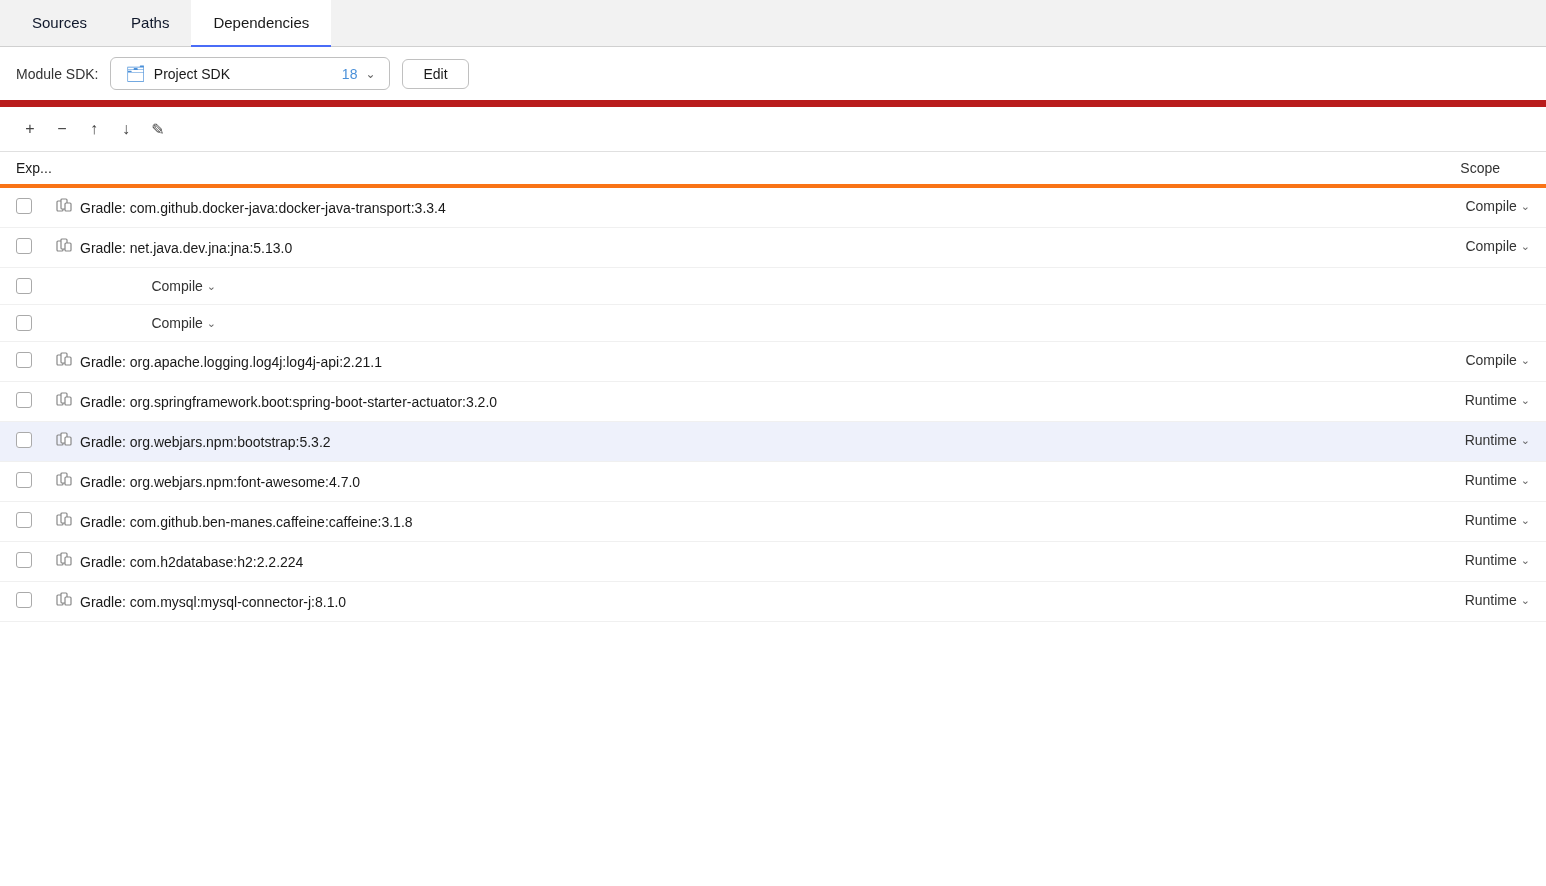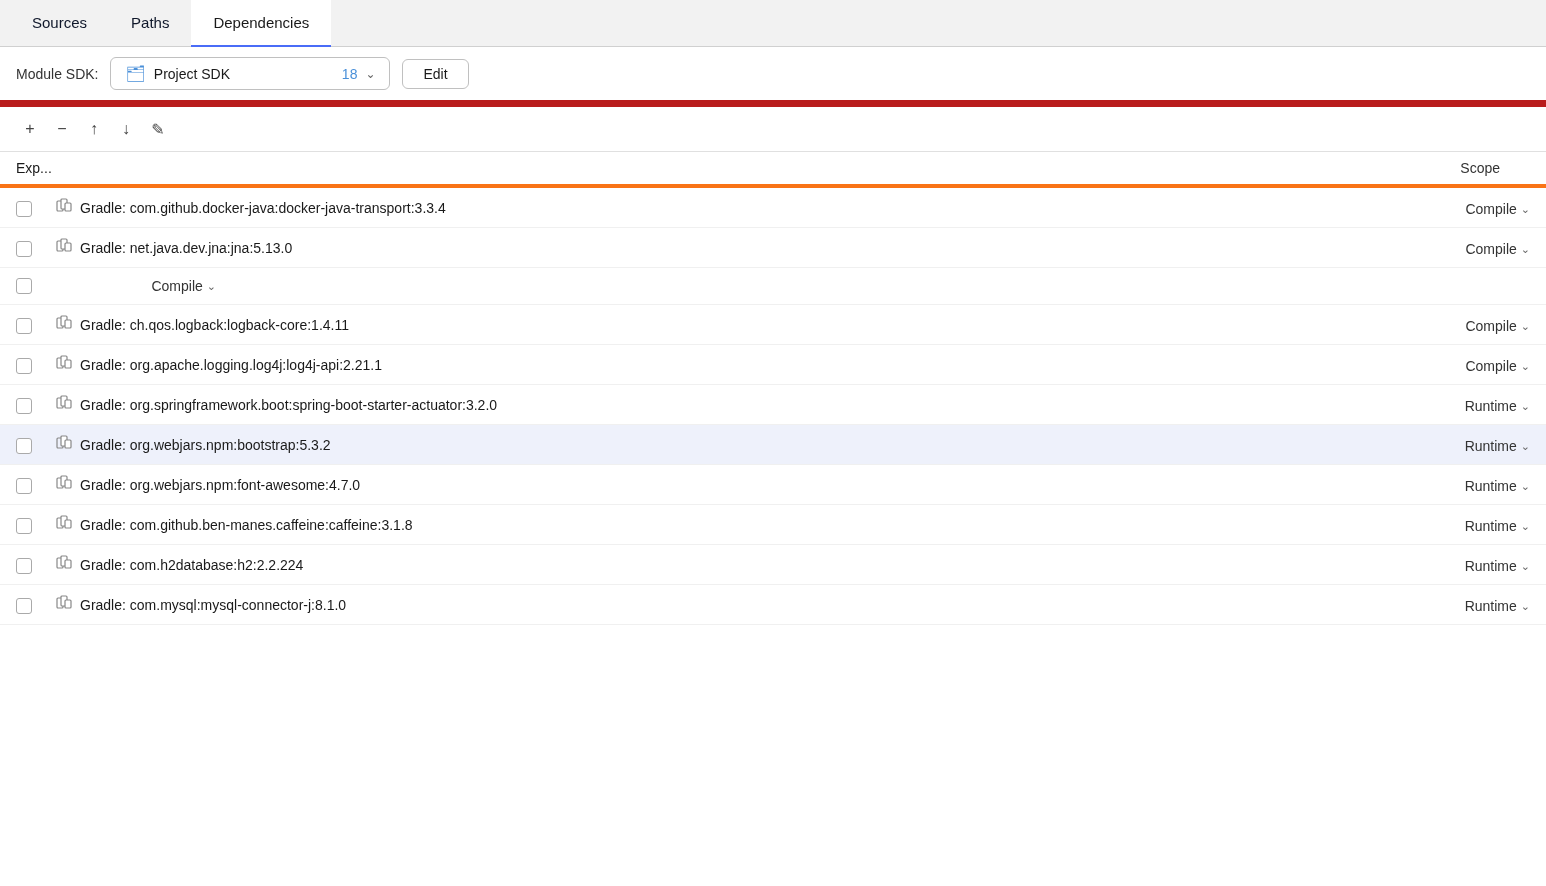--- a/index.html
+++ b/index.html
@@ -142,21 +142,21 @@
       width: 160px;
       text-align: right;
       font-size: 14px;
       font-weight: 500;
       color: #333;
       padding-right: 30px;
     }
 
     .table-row {
       display: flex;
-      align-items: flex-end;
+      align-items: flex-start;
       padding: 10px 16px;
       border-bottom: 1px solid #f0f0f0;
       cursor: default;
     }
     .table-row.selected {
       background: #eef1fb;
     }
     .col-checkbox {
       width: 40px;
       flex-shrink: 0;
@@ -295,30 +295,20 @@
     </div>
     <div class="col-scope">
       <span>Compile</span>
       <span class="scope-chevron">⌄</span>
     </div>
   </div>
       <div class="table-row">
     <div class="col-checkbox">
       <div class="checkbox"></div>
     </div>
-    <div class="col-name">
-      <span class="dep-icon">
-        <svg width="16" height="16" viewBox="0 0 16 16" fill="none" xmlns="http://www.w3.org/2000/svg">
-          <rect x="1" y="3" width="6" height="10" rx="1" stroke="#888" stroke-width="1.2" fill="none"></rect>
-          <rect x="5" y="1" width="6" height="10" rx="1" stroke="#888" stroke-width="1.2" fill="white"></rect>
-          <rect x="9" y="5" width="6" height="8" rx="1" stroke="#888" stroke-width="1.2" fill="white"></rect>
-        </svg>
-      </span>
-      <span>Gradle: ch.qos.logback:logback-core:1.4.11</span>
-    </div>
     <div class="col-scope">
       <span>Compile</span>
       <span class="scope-chevron">⌄</span>
     </div>
   </div>
       <div class="table-row">
     <div class="col-checkbox">
       <div class="checkbox"></div>
     </div>
     <div class="col-name">

